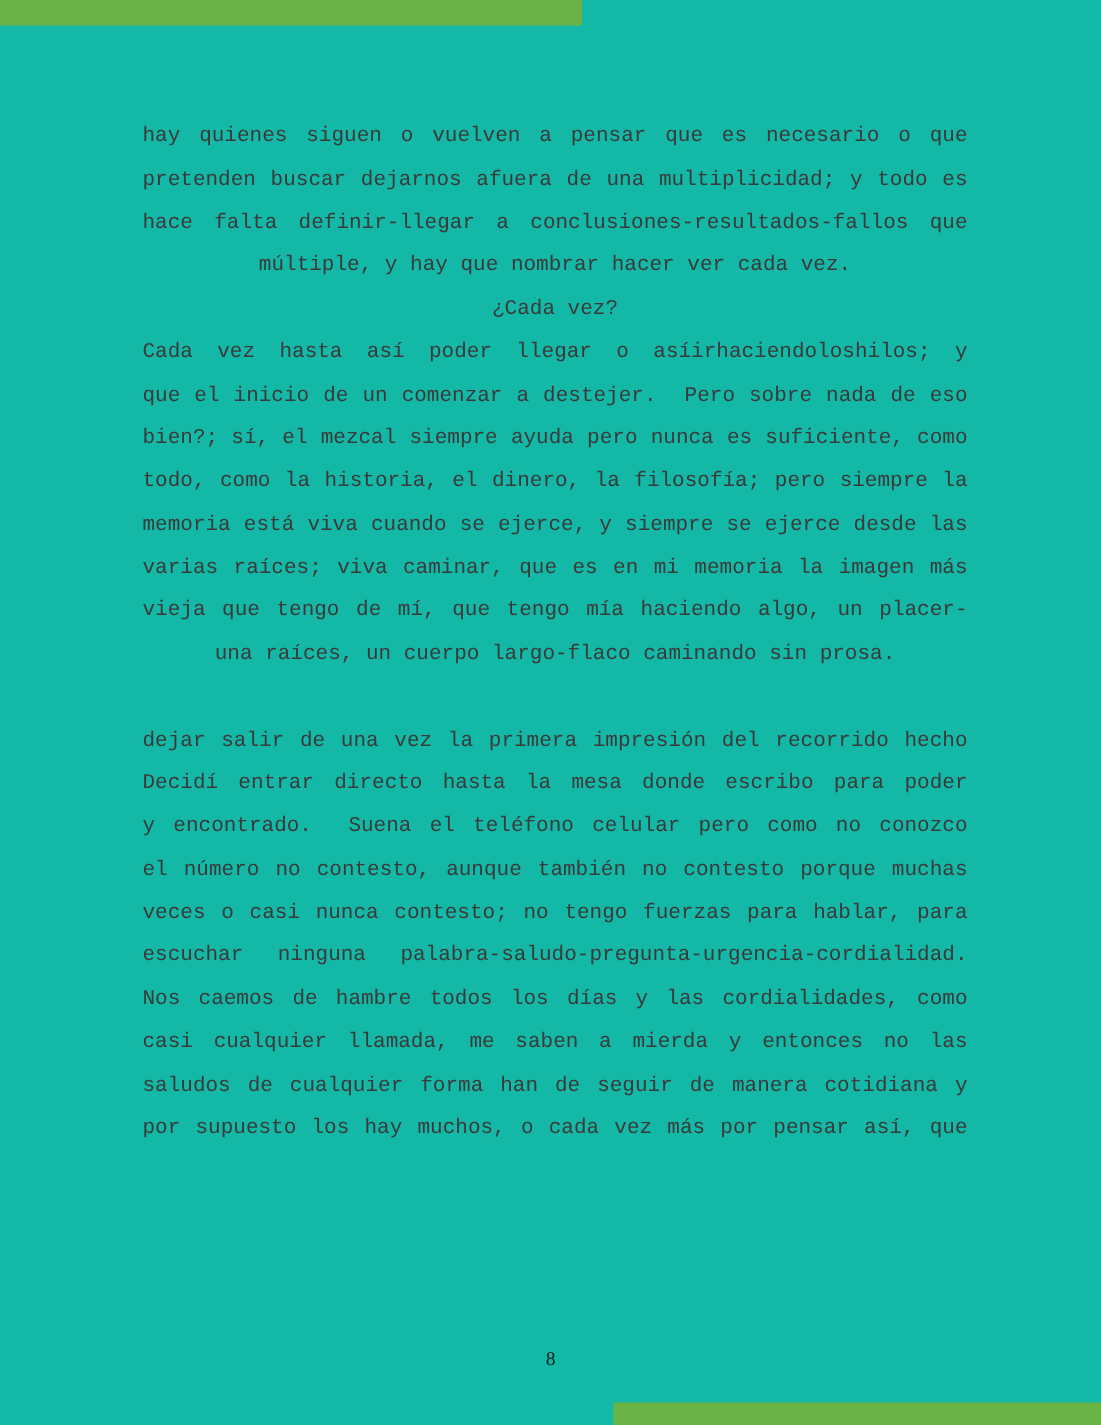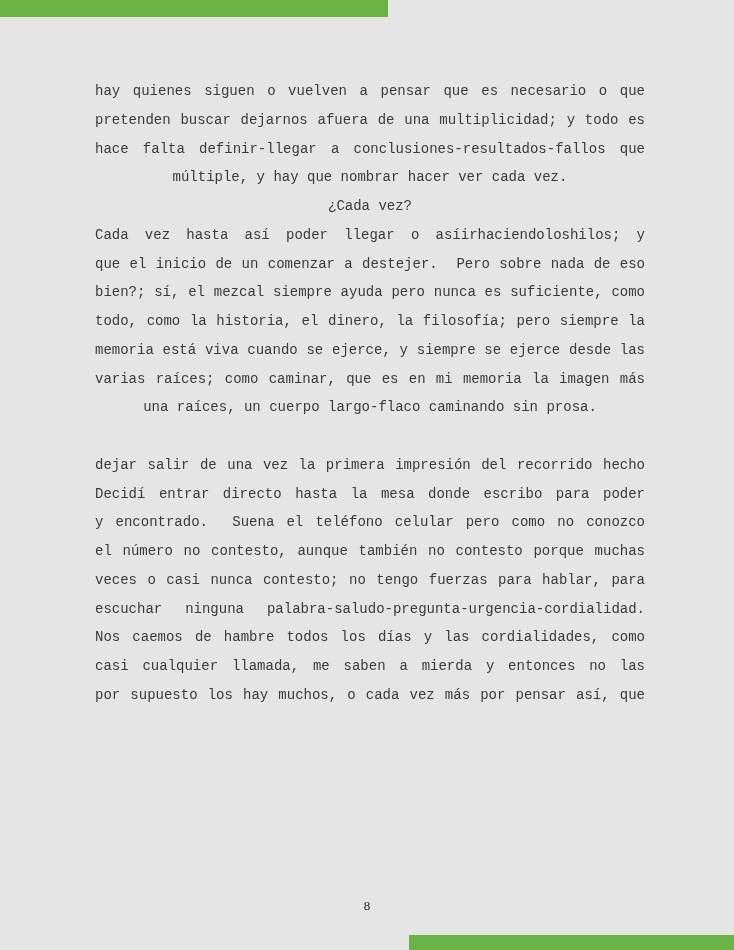--- a/index.html
+++ b/index.html
@@ -2,21 +2,21 @@
 <html style="--accent: #6CB347;"><head>
 <meta charset="utf-8">
 <style>
   html, body { margin: 0; padding: 0; background: #ffffff; }
   :root { --accent: #6CB347; }
 
   .page {
     position: relative;
     width: 734px;
     height: 950px;
-    background: #e5e5e5;
+    background: #14b8a6;
     overflow: hidden;
     font-family: "Liberation Mono", "DejaVu Sans Mono", monospace;
   }
 
   .bar-top {
     position: absolute;
     left: 0; top: 0;
     width: 388px; height: 17px;
     background: var(--accent);
   }
@@ -68,31 +68,33 @@
     <div class="ln j">hay quienes siguen o vuelven a pensar que es necesario o que</div>
     <div class="ln j">pretenden buscar dejarnos afuera de una multiplicidad; y todo es</div>
     <div class="ln j">hace falta definir-llegar a conclusiones-resultados-fallos que</div>
     <div class="ln">múltiple, y hay que nombrar hacer ver cada vez.</div>
     <div class="ln">¿Cada vez?</div>
     <div class="ln j">Cada vez hasta así poder llegar o asíirhaciendoloshilos; y</div>
     <div class="ln j">que el inicio de un comenzar a destejer.&nbsp; Pero sobre nada de eso</div>
     <div class="ln j">bien?; sí, el mezcal siempre ayuda pero nunca es suficiente, como</div>
     <div class="ln j">todo, como la historia, el dinero, la filosofía; pero siempre la</div>
     <div class="ln j">memoria está viva cuando se ejerce, y siempre se ejerce desde las</div>
-    <div class="ln j">varias raíces; como caminar, que es en mi memoria la imagen más</div>
+    <div class="ln j">varias raíces; viva caminar, que es en mi memoria la imagen más</div>
+    <div class="ln j">vieja que tengo de mí, que tengo mía haciendo algo, un placer-</div>
     <div class="ln">una raíces, un cuerpo largo-flaco caminando sin prosa.</div>
     <div class="spacer"></div>
     <div class="ln j">dejar salir de una vez la primera impresión del recorrido hecho</div>
     <div class="ln j">Decidí entrar directo hasta la mesa donde escribo para poder</div>
     <div class="ln j">y encontrado.&nbsp; Suena el teléfono celular pero como no conozco</div>
     <div class="ln j">el número no contesto, aunque también no contesto porque muchas</div>
     <div class="ln j">veces o casi nunca contesto; no tengo fuerzas para hablar, para</div>
     <div class="ln j">escuchar ninguna palabra-saludo-pregunta-urgencia-cordialidad.</div>
     <div class="ln j">Nos caemos de hambre todos los días y las cordialidades, como</div>
     <div class="ln j">casi cualquier llamada, me saben a mierda y entonces no las</div>
+    <div class="ln j">saludos de cualquier forma han de seguir de manera cotidiana y</div>
     <div class="ln j">por supuesto los hay muchos, o cada vez más por pensar así, que</div>
   </div>
 
   <div class="page-number">8</div>
 
   <div class="bar-bottom"></div>
 
 </div>
 
 </body></html>

